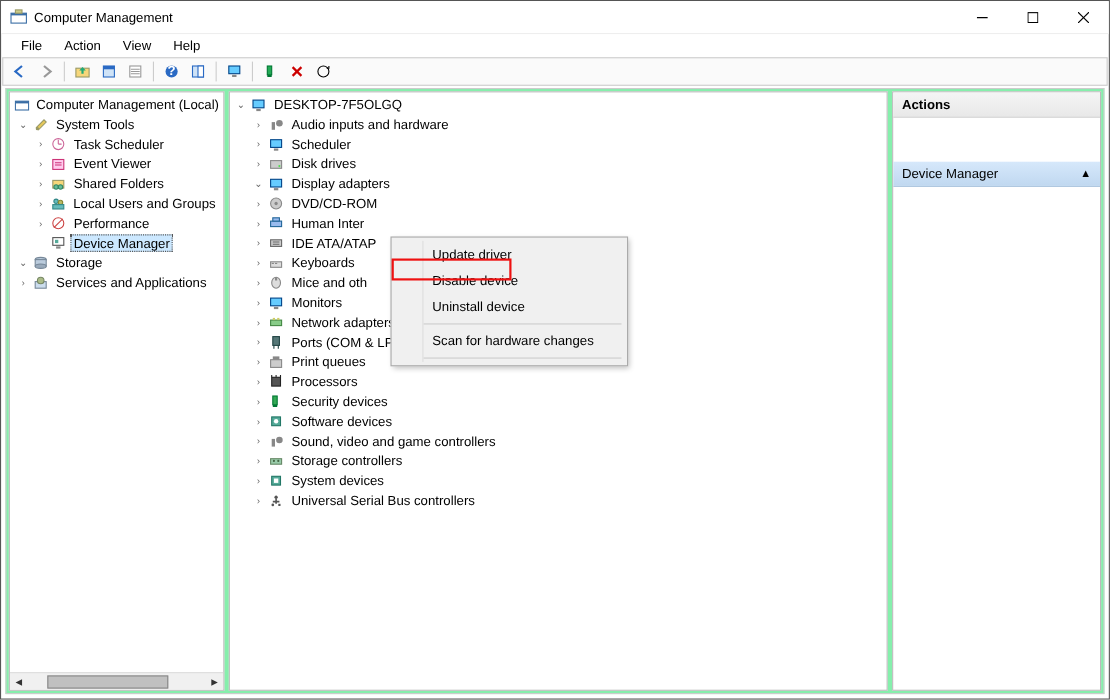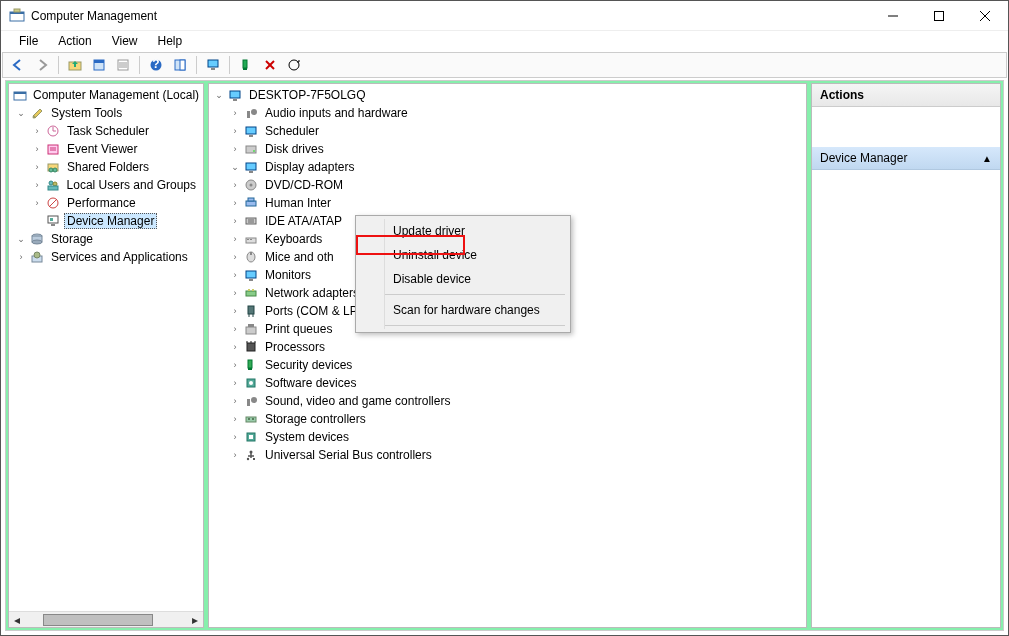--- a/index.html
+++ b/index.html
@@ -522,21 +522,21 @@
       <span>Device Manager</span>
       <span class="chevron">▲</span>
     </div>
   </div>
 
 </div>
 
 <div class="context-menu" style="left:354px; top:188px;margin-top:26px;">
   <div class="ctx-strip"></div>
   <div class="ctx-item"><span>Update driver</span></div>
+  <div class="ctx-item"><span>Disable device</span></div>
   <div class="ctx-item" style="position:relative;">
     <span>Uninstall device</span>
   </div>
-  <div class="ctx-item"><span>Disable device</span></div>
   <div class="ctx-sep"></div>
   <div class="ctx-item"><span>Scan for hardware changes</span></div>
   <div class="ctx-sep"></div>
 </div>
 <div class="highlight-box" style="left:355px; top:234px; width:109px; height:20px;"></div>
 
 </body></html>

